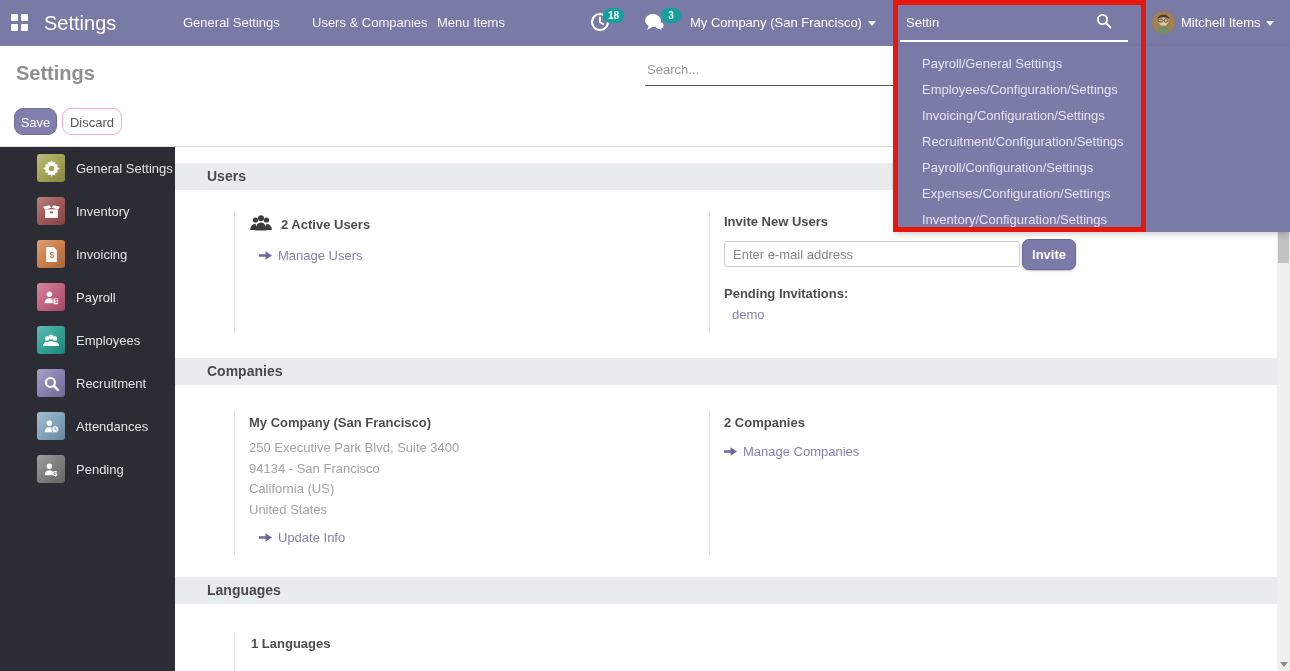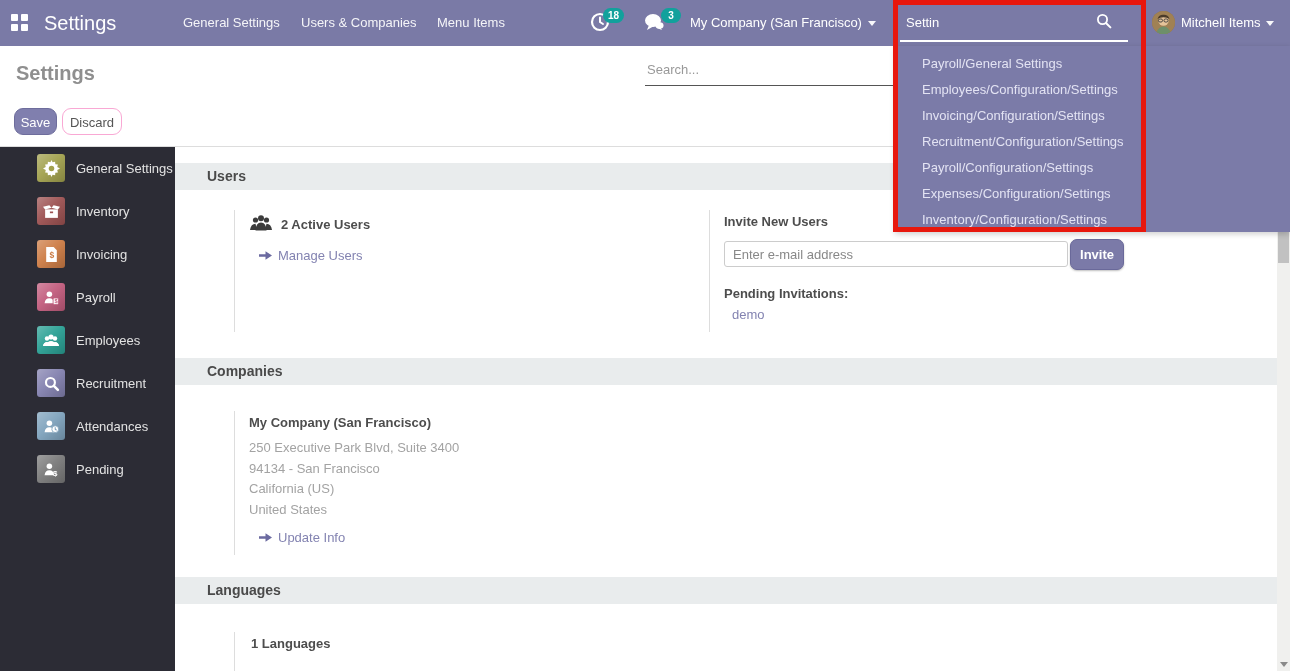--- a/index.html
+++ b/index.html
@@ -7,21 +7,21 @@
   body { font-family:"Liberation Sans", sans-serif; background:#fff; position:relative; }
   .stage { position:absolute; inset:0; width:1290px; height:671px; }
 
   
   .navbar { position:absolute; left:0; top:0; width:1290px; height:46px; background:#7a7aa6; z-index:40; }
   .apps-icon { position:absolute; left:11px; top:14px; width:18px; height:18px; display:grid;
     grid-template-columns:7px 7px; grid-template-rows:7px 7px; gap:3px; cursor:pointer; }
   .apps-icon span { background:#fff; border-radius:1px; }
   .brand { position:absolute; left:44px; top:0; line-height:46px; font-size:20px; color:#fff; }
   .nav-item { position:absolute; top:0; line-height:46px; font-size:13px; color:rgba(255,255,255,.92); cursor:pointer; }
-  .ni-0 { left:183px; } .ni-1 { left:301px; } .ni-2 { left:437px; }
+  .ni-0 { left:183px; } .ni-1 { left:312px; } .ni-2 { left:437px; }
   .systray-ico { position:absolute; top:12px; cursor:pointer; }
   .badge { position:absolute; top:8px; height:15px; min-width:20px; padding:0 5px; background:#12a19c;
     border-radius:8px; color:#fff; font-size:10px; line-height:15px; text-align:center; font-weight:bold; }
   .company-menu { position:absolute; left:690px; top:0; line-height:46px; font-size:13px; color:#fff; cursor:pointer; }
   .caret { display:inline-block; width:0; height:0; border-left:4px solid transparent; border-right:4px solid transparent;
     border-top:5px solid rgba(255,255,255,.95); margin-left:6px; vertical-align:middle; }
 
   
   .nav-search { position:absolute; left:895px; top:0; width:250px; height:46px; z-index:55; }
   .nav-search-input { position:absolute; left:5px; top:9px; width:228px; height:26px; background:transparent;
@@ -73,21 +73,21 @@
   .sect-header { margin-top:16px; height:27px; background:#e9eced; line-height:27px; padding-left:32px;
     font-size:14px; font-weight:bold; color:#4a4a4a; }
   .sect-row { display:flex; padding-left:59px; margin-top:20px; }
   .cell { width:475px; border-left:1px solid #ddd; padding:4px 20px 10px 14px; }
   .b-label { font-size:13px; font-weight:bold; color:#4d4d4d; }
   .link-row { margin-top:14px; padding-left:10px; font-size:13px; color:#8383b1; cursor:pointer; display:flex; align-items:center; gap:6px; }
   .link-row.no-indent { padding-left:0; }
   .users-line { display:flex; align-items:center; gap:8px; }
   .addr { font-size:13px; color:#a3a3a3; line-height:20.5px; margin-top:8px; }
   .invite-row { margin-top:12px; display:flex; align-items:flex-start; }
-  .invite-input { width:344px; height:26px; border:1px solid #ccc; border-radius:3px; font-size:13px;
+  .invite-input { width:296px; height:26px; border:1px solid #ccc; border-radius:3px; font-size:13px;
     color:#555; padding:0 8px; outline:none; font-family:"Liberation Sans", sans-serif; }
   .invite-input::placeholder { color:#888; }
   .btn-invite { width:54px; height:31px; margin-left:2px; margin-top:-2px; background:#7b7aa8;
     border:1px solid #6a699a; border-radius:7px; color:#fff; font-weight:bold; font-size:13px; cursor:pointer;
     box-shadow:0 1px 2px rgba(0,0,0,.25); }
   .pending { margin-top:16px; font-size:13px; font-weight:bold; color:#4d4d4d; }
   .pending-user { margin-top:6px; padding-left:8px; font-size:13px; color:#8383b1; cursor:pointer; }
 
   
   .scrollbar { position:absolute; left:1277px; top:232px; width:13px; height:439px; background:#f0f0ee; z-index:45; }
@@ -321,20 +321,29 @@
           <div>California (US)</div>
           <div>United States</div>
         </div>
         <div class="link-row" style="margin-top:10px;">
           <svg width="13" height="13" viewBox="0 0 14 14">
               <path fill="#6b6aa0" d="M0 5.6h7V2.4L14 7l-7 4.6V8.4H0z"></path>
             </svg>
           <span>Update Info</span>
         </div>
       </div>
+      <div class="cell">
+        <div class="b-label">2 Companies</div>
+        <div class="link-row no-indent">
+          <svg width="13" height="13" viewBox="0 0 14 14">
+              <path fill="#6b6aa0" d="M0 5.6h7V2.4L14 7l-7 4.6V8.4H0z"></path>
+            </svg>
+          <span>Manage Companies</span>
+        </div>
+      </div>
     </div>
 
     <div class="sect-header" style="margin-top:22px;">Languages</div>
     <div class="sect-row" style="margin-top:28px;">
       <div class="cell" style="padding-left:16px;">
         <div class="b-label">1 Languages</div>
         <div class="link-row no-indent" style="margin-top:18px;">
           <svg width="13" height="13" viewBox="0 0 14 14">
               <path fill="#6b6aa0" d="M0 5.6h7V2.4L14 7l-7 4.6V8.4H0z"></path>
             </svg>

